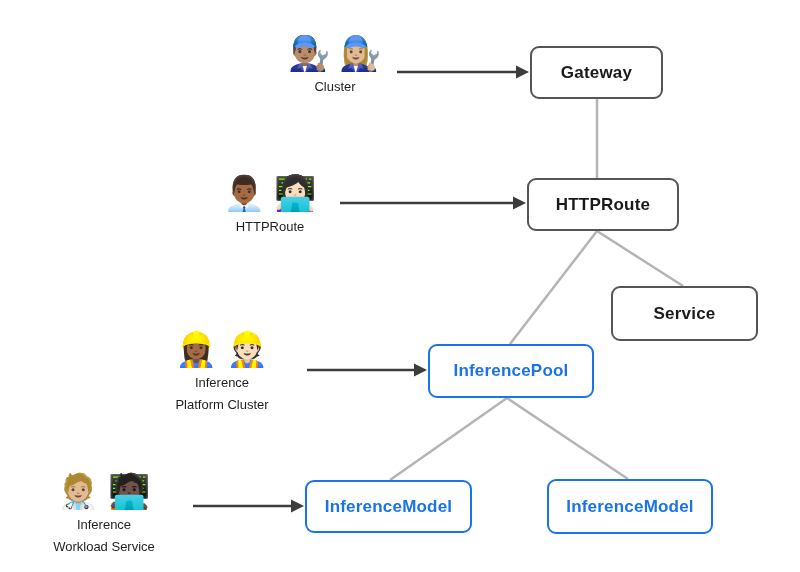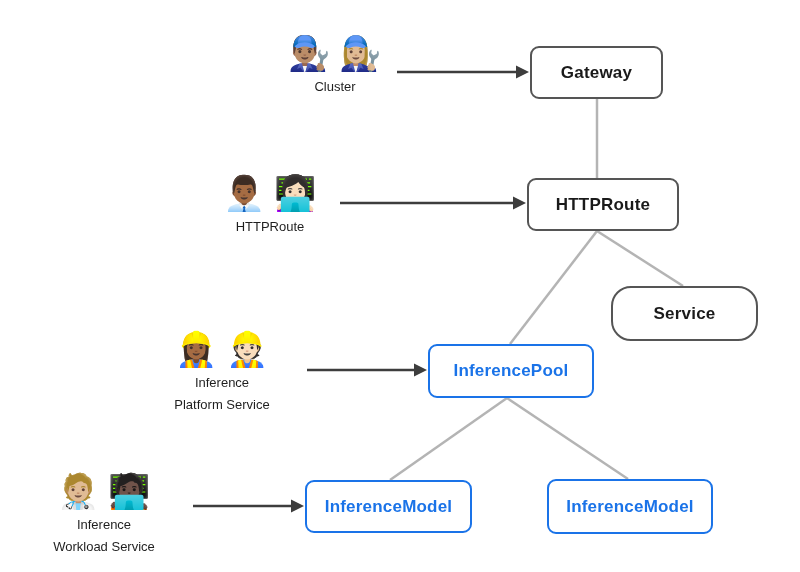--- a/index.html
+++ b/index.html
@@ -51,21 +51,21 @@
     white-space: nowrap;
   }
   .actor .label-line {
     display: block;
     font-size: 13px;
     line-height: 22px;
   }
   
   #node-gateway            { left: 530px; top:  46px; width: 133px; height: 53px; }
   #node-httproute          { left: 527px; top: 178px; width: 152px; height: 53px; }
-  #node-service            { left: 611px; top: 286px; width: 147px; height: 55px; border-radius: 20px; }
+  #node-service            { left: 611px; top: 286px; width: 147px; height: 55px; }
   #node-inferencepool      { left: 428px; top: 344px; width: 166px; height: 54px; }
   #node-inferencemodel-l   { left: 305px; top: 480px; width: 167px; height: 53px; }
   #node-inferencemodel-r   { left: 547px; top: 479px; width: 166px; height: 55px; }
   
   #actor-cluster-operators          { left: 260px; top:  30px; width: 150px; }
   #actor-application-developers     { left: 195px; top: 170px; width: 150px; }
   #actor-inference-platform-owners  { left: 147px; top: 326px; width: 150px; }
   #actor-inference-workload-owners  { left:  29px; top: 468px; width: 150px; }
 </style>
 </head>
@@ -122,21 +122,21 @@
   </div>
 
   <div class="actor" id="actor-application-developers">
     <span class="emoji">👨🏾‍💼 👩🏻‍💻</span>
     <span class="label-line">HTTPRoute</span>
   </div>
 
   <div class="actor" id="actor-inference-platform-owners">
     <span class="emoji">👷🏾‍♀️ 👷🏻</span>
     <span class="label-line">Inference</span>
-    <span class="label-line">Platform Service</span>
+    <span class="label-line">Platform Cluster</span>
   </div>
 
   <div class="actor" id="actor-inference-workload-owners">
     <span class="emoji">🧑🏼‍⚕️ 🧑🏿‍💻</span>
     <span class="label-line">Inference</span>
     <span class="label-line">Workload Service</span>
   </div>
 
 </div>
 

